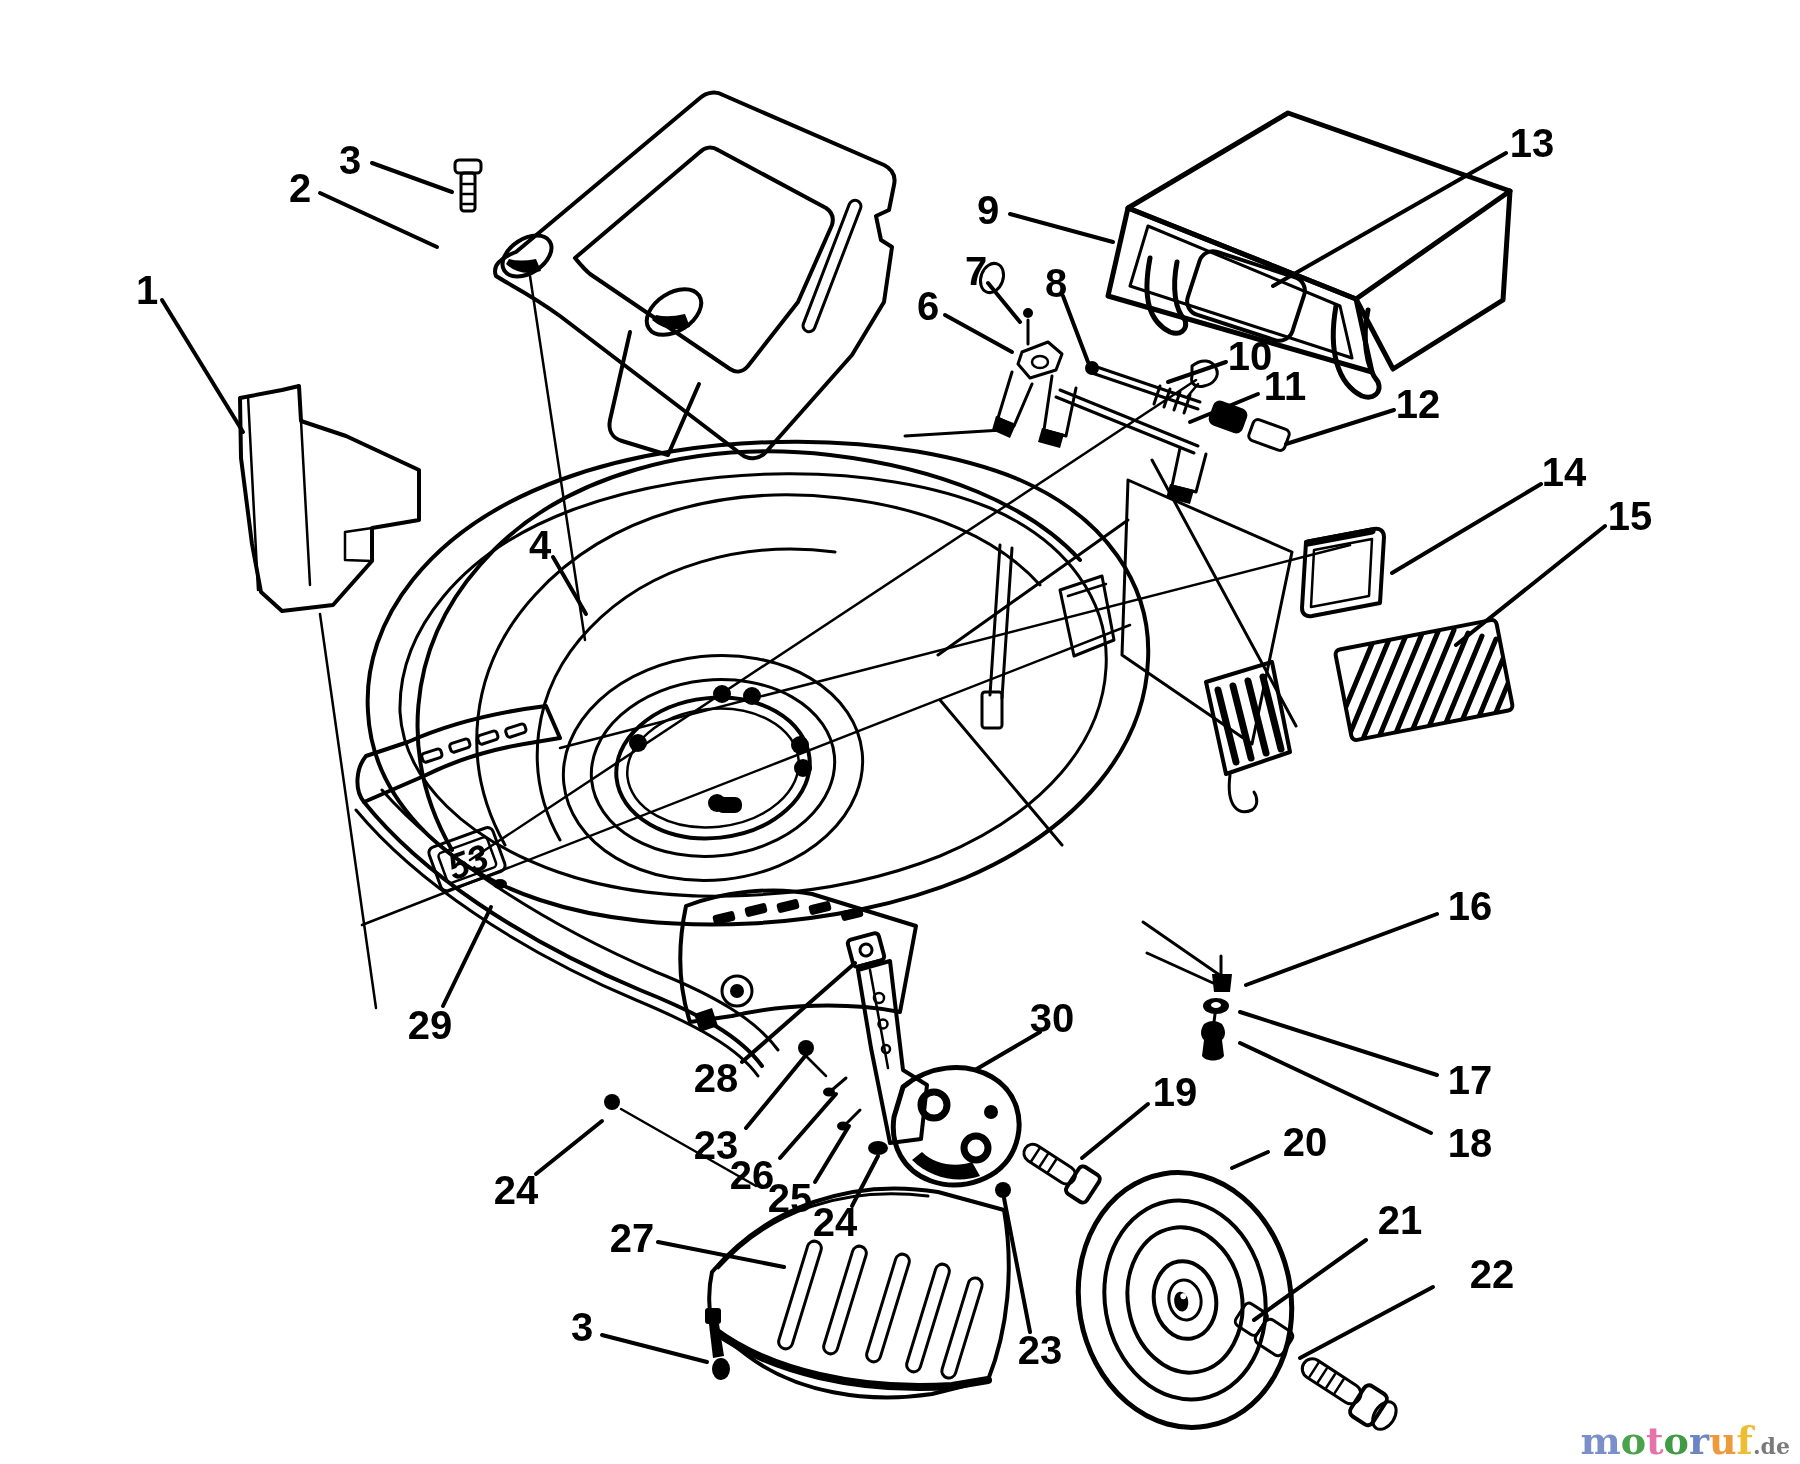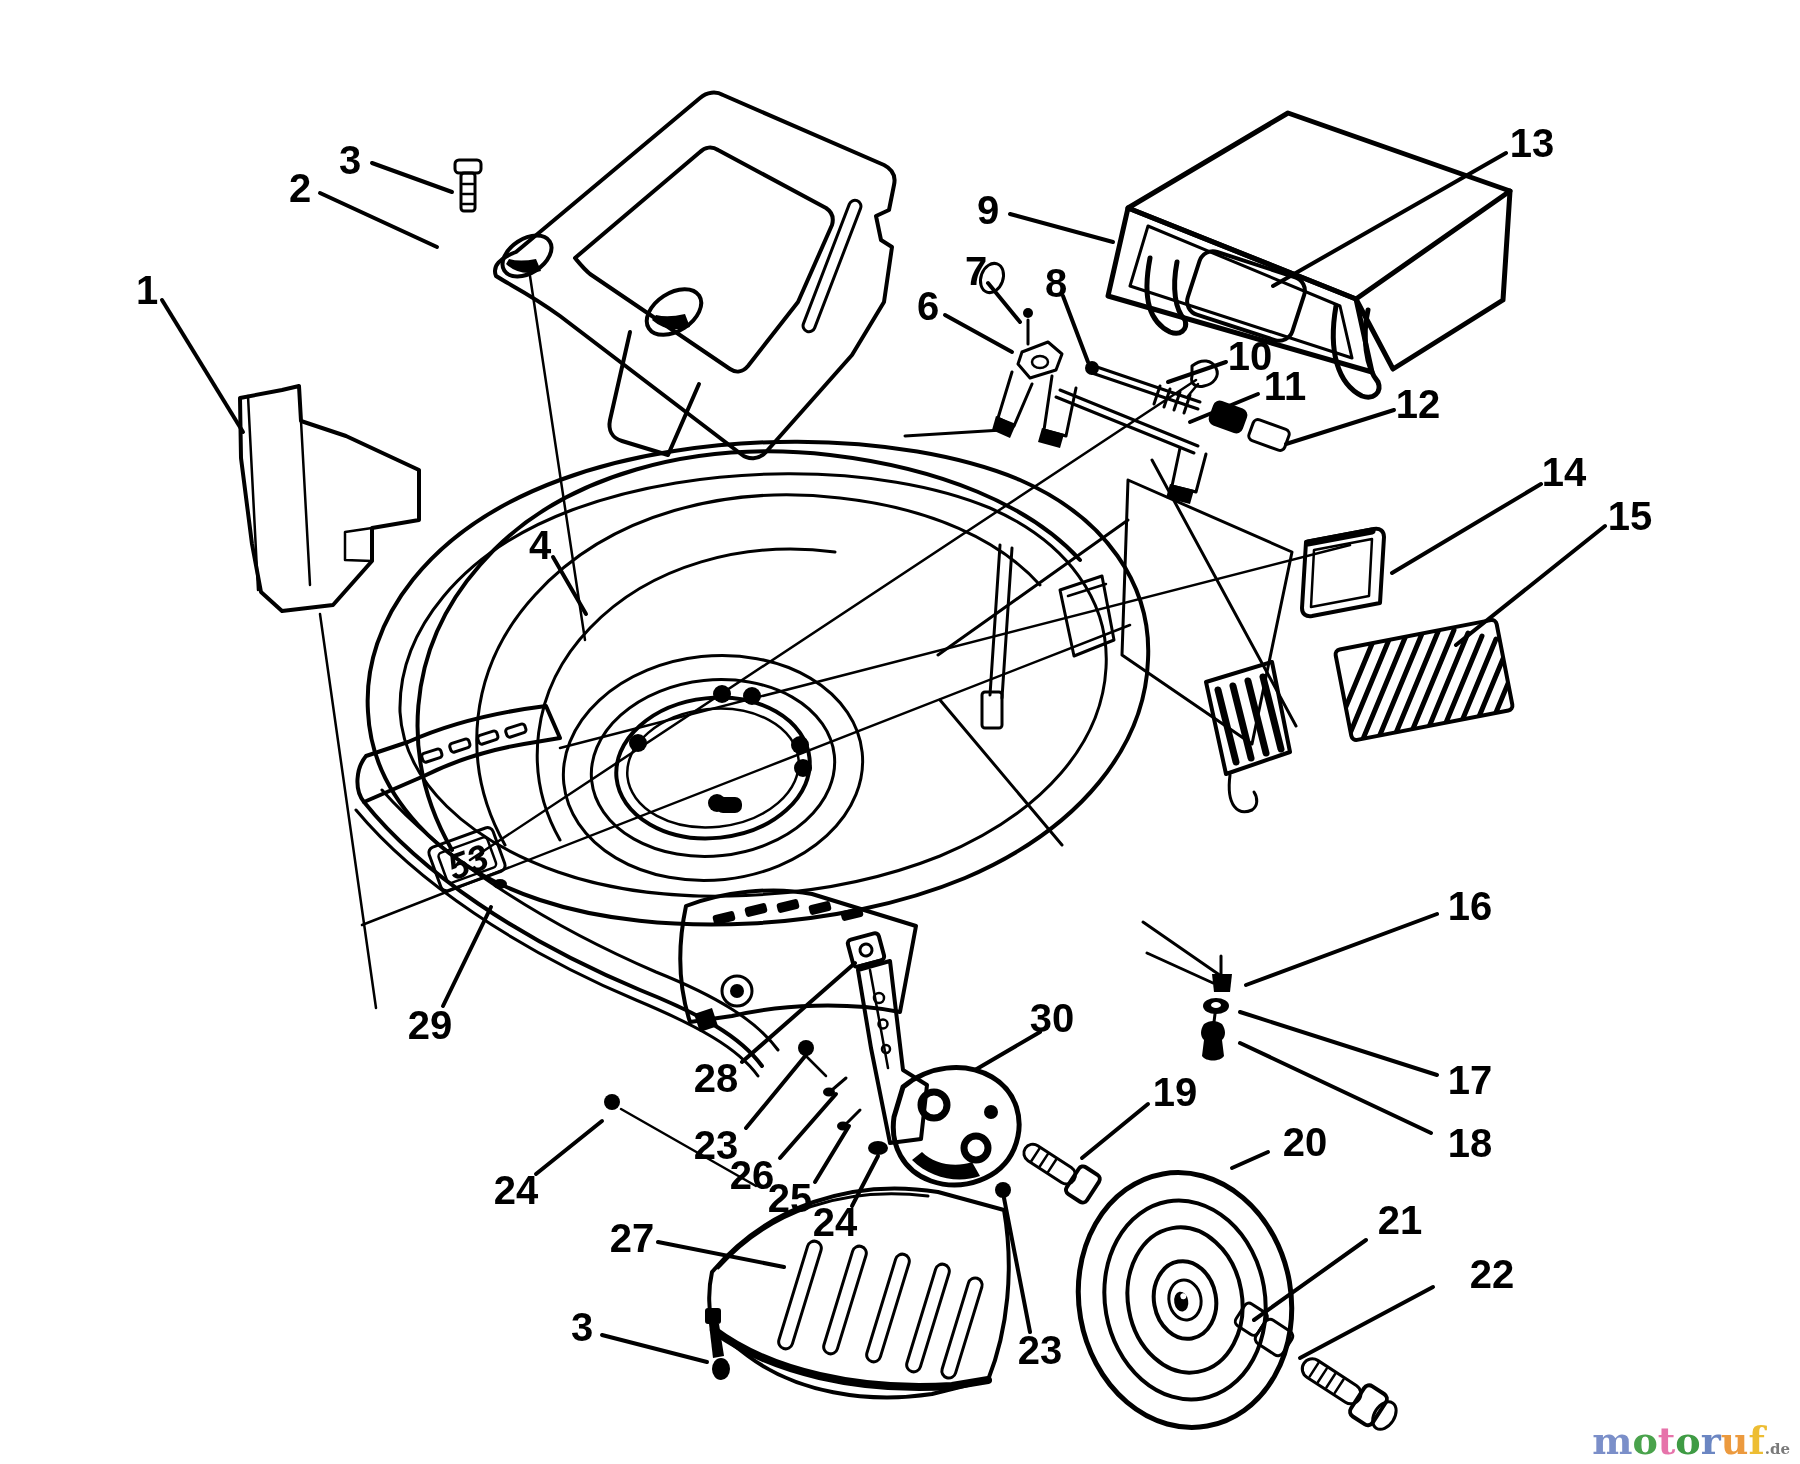--- a/index.html
+++ b/index.html
@@ -14,21 +14,21 @@
   .ln8{fill:none;stroke:#000;stroke-width:8;stroke-linecap:round;}
   .blk{fill:#000;stroke:none;}
   .wht{fill:#fff;stroke:none;}
   .leader{stroke:#000;stroke-width:4;stroke-linecap:round;}
   .callout-num{font-family:"Liberation Sans",sans-serif;font-weight:bold;font-size:40px;
                fill:#000;text-anchor:middle;dominant-baseline:central;}
   .decal-num{font-family:"Liberation Sans",sans-serif;font-weight:bold;font-style:italic;
              font-size:36px;fill:#000;text-anchor:middle;dominant-baseline:central;}
   .watermark{position:absolute;right:10px;bottom:4px;font-family:"DejaVu Serif",serif;
              font-weight:bold;font-size:38px;line-height:1;user-select:none;}
-  .wm-suffix{font-size:15px;font-weight:bold;}
+  .wm-suffix{font-size:22px;font-weight:bold;}
 </style>
 </head>
 <body>
 
 <div class="stage">
 <svg width="1800" height="1464" viewBox="0 0 1800 1464" xmlns="http://www.w3.org/2000/svg">
 
   <defs>
     <clipPath id="grilleClip">
       <rect x="1342" y="634" width="164" height="92" rx="5" transform="rotate(-11 1424 680)"></rect>

